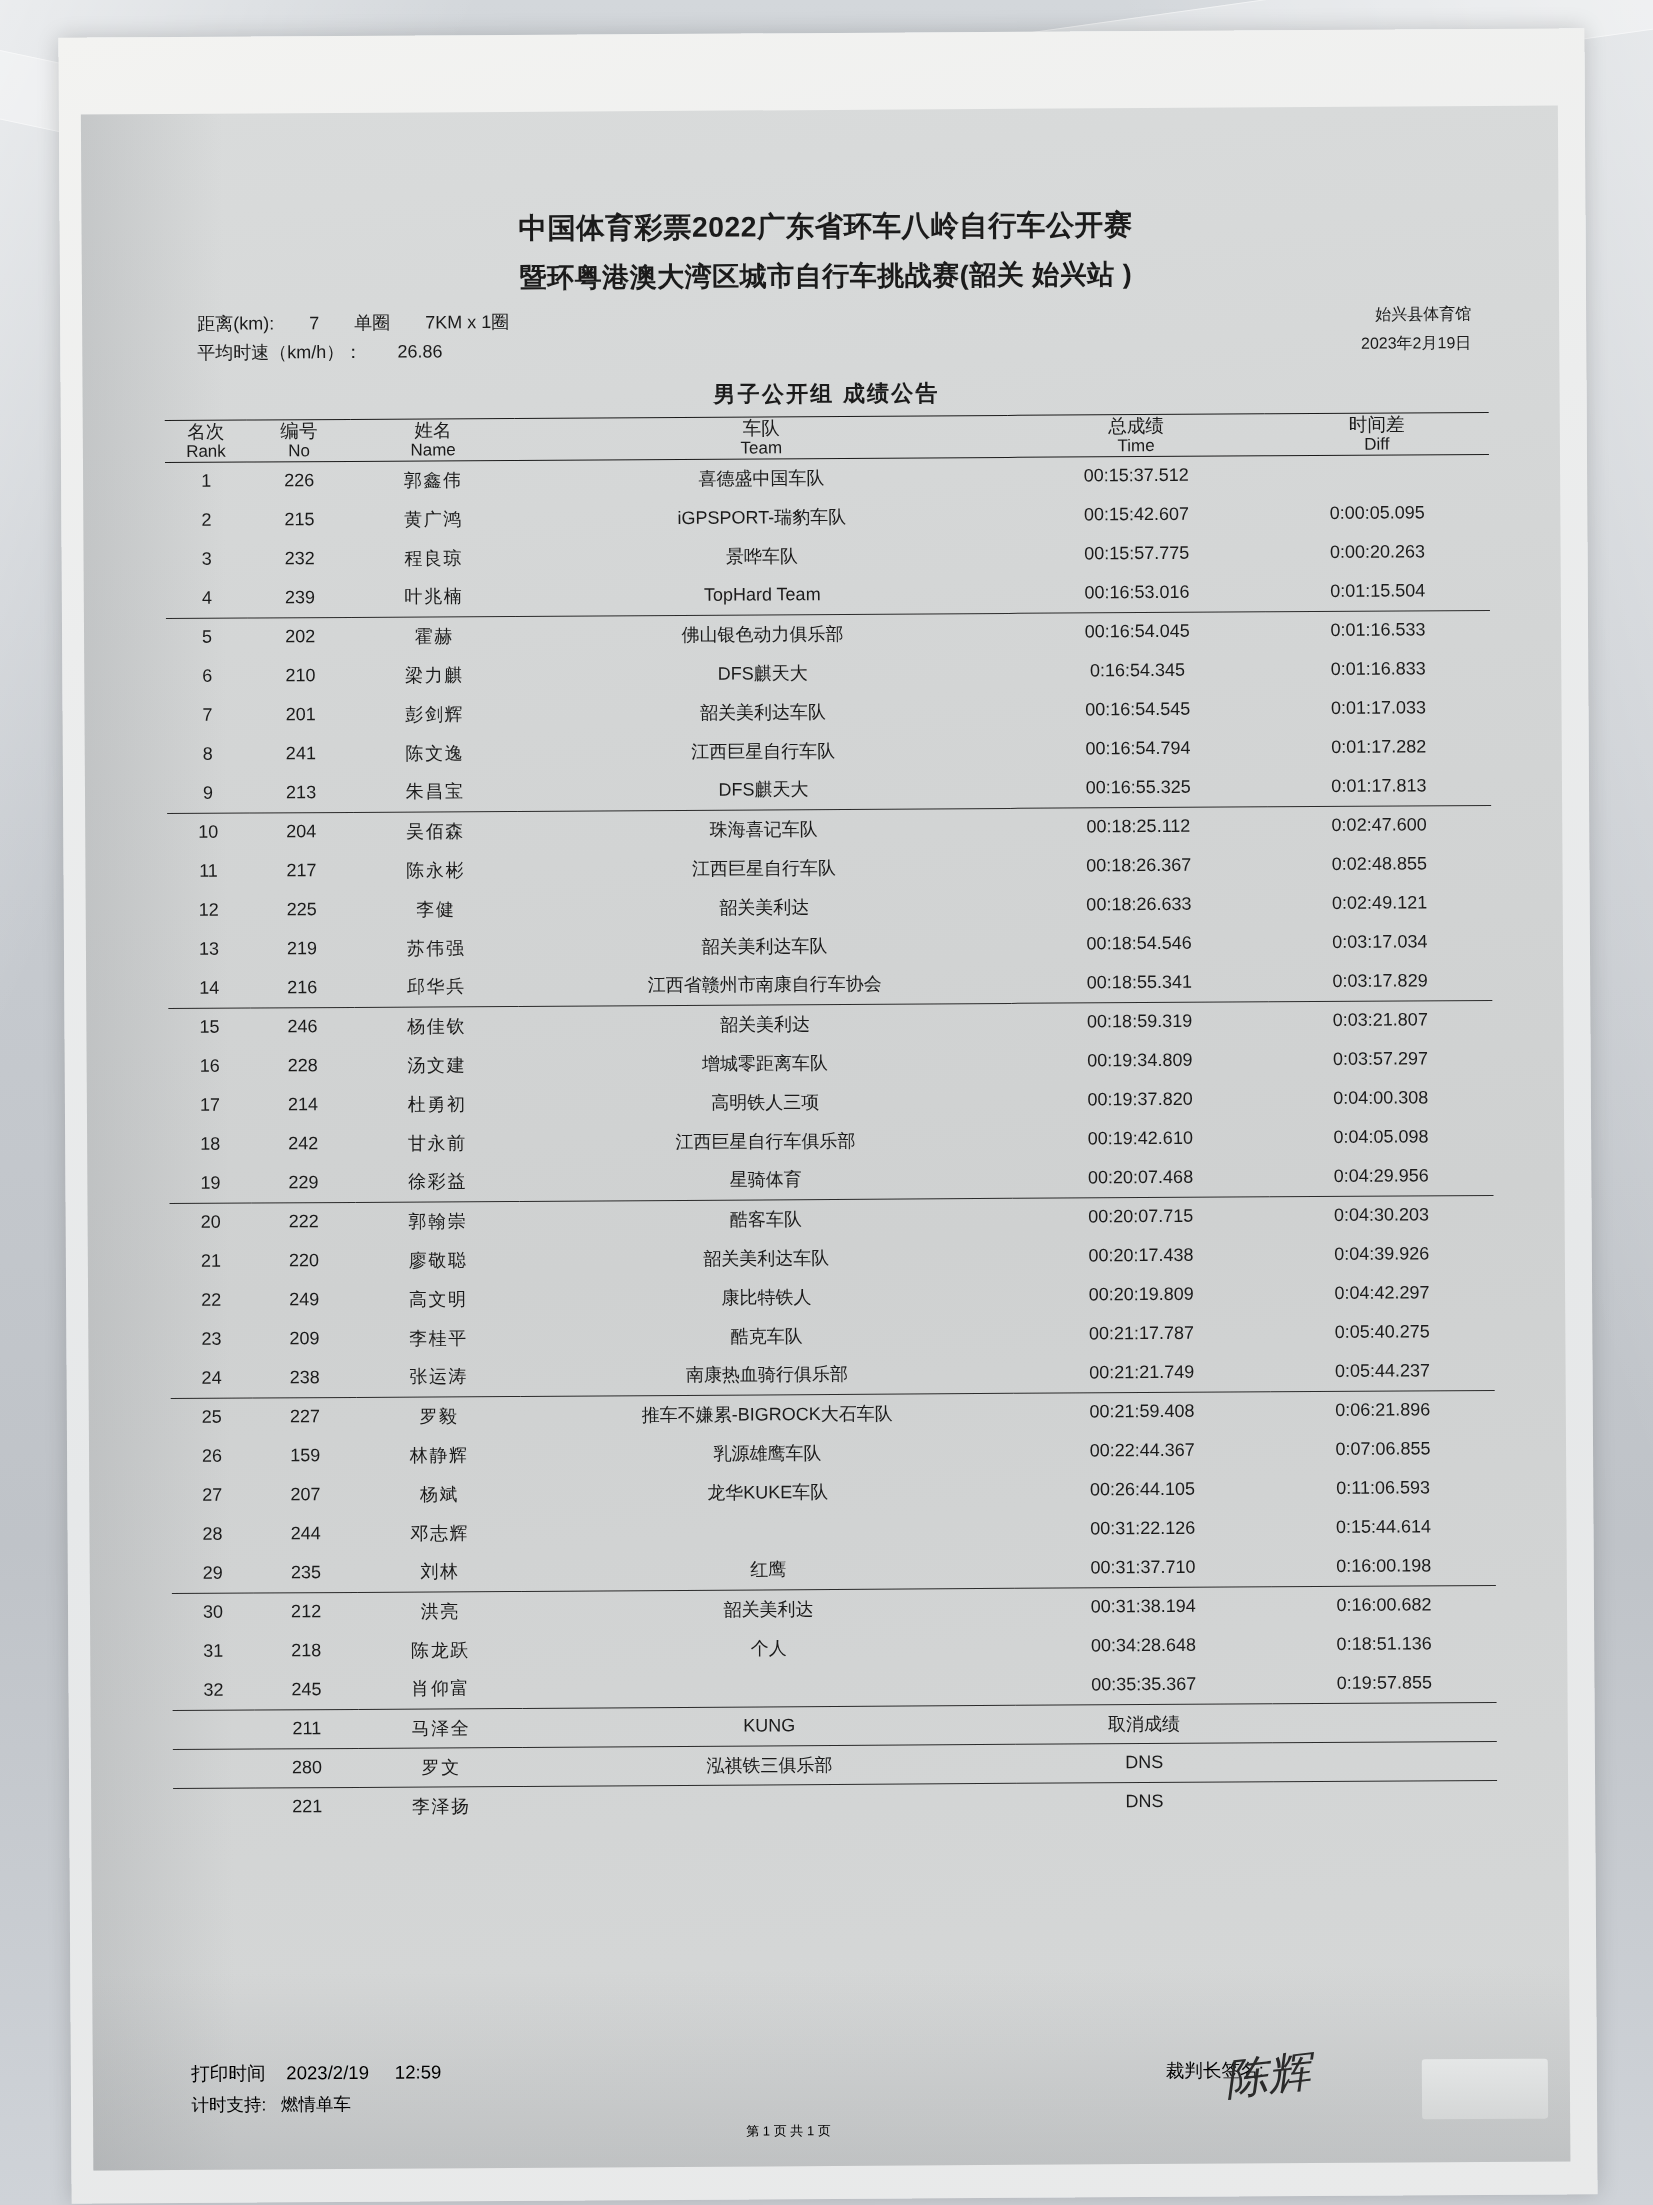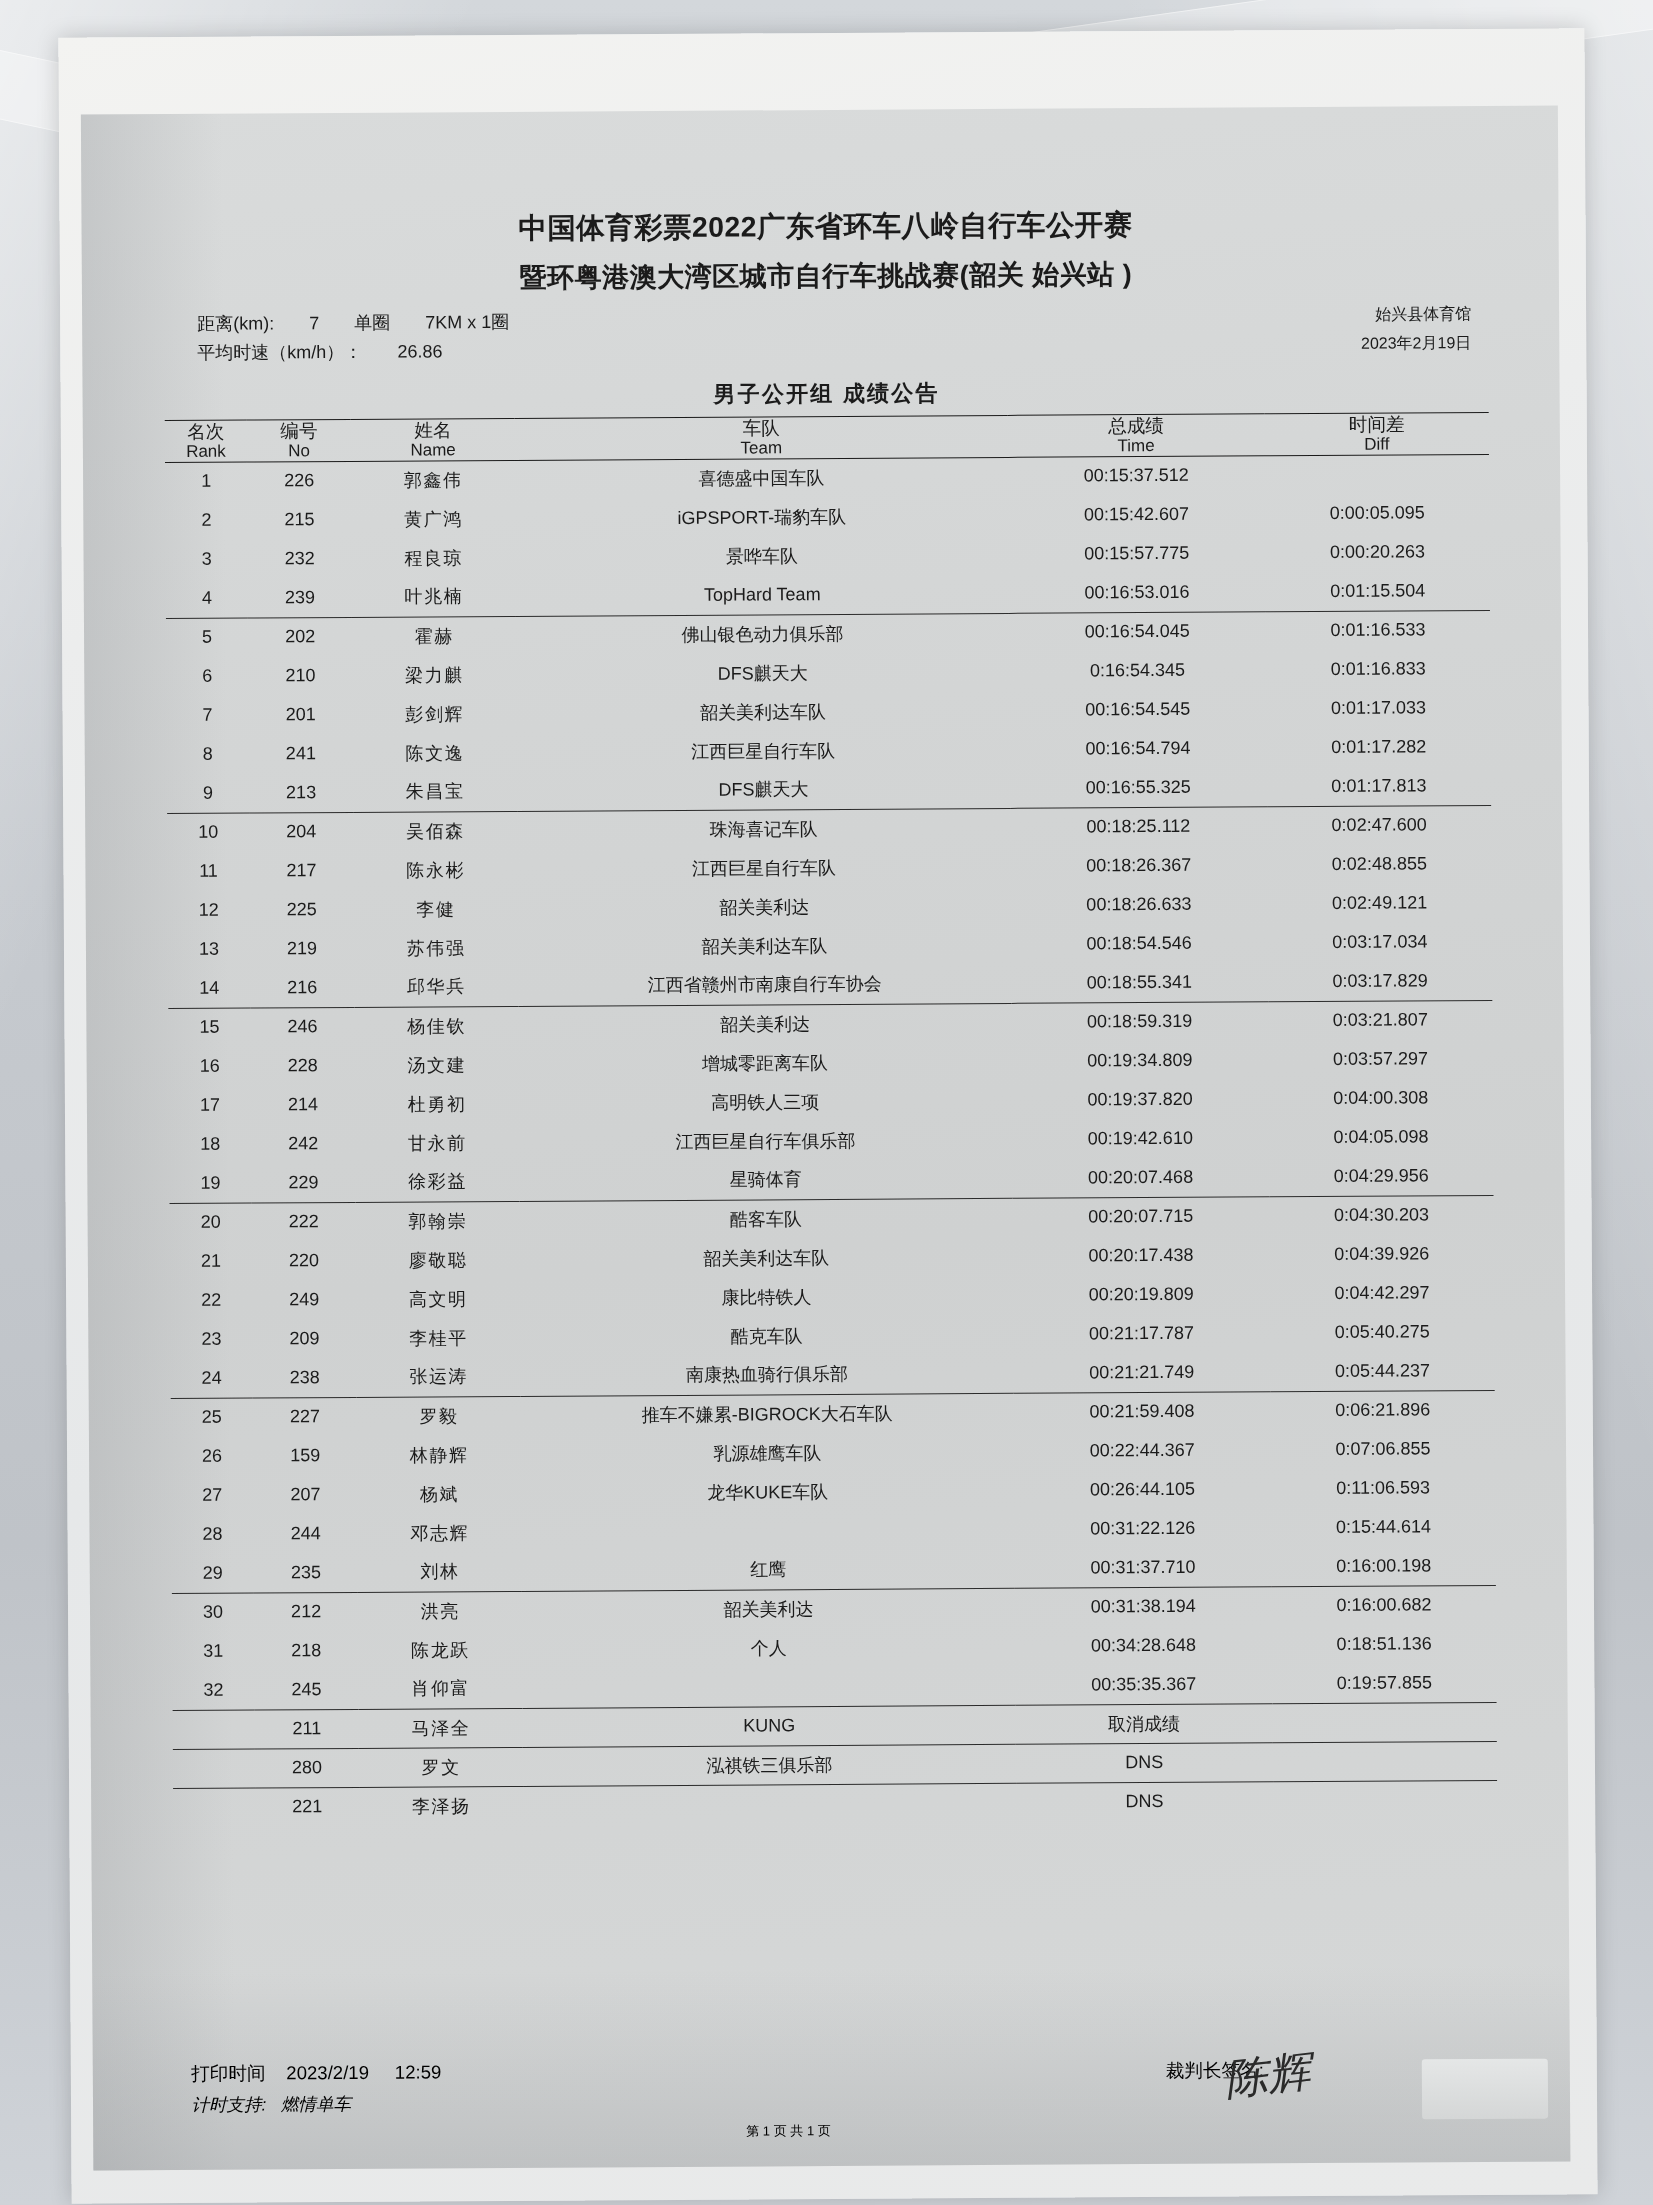--- a/index.html
+++ b/index.html
@@ -122,21 +122,21 @@
   td.name { letter-spacing: 1.6px; }
 
   .footer {
     position: absolute;
     left: 82px;
     top: 1947px;
     width: 1324px;
     font-size: 18.6px;
   }
   .footer .fl { position: absolute; left: 16.4px; top: 0; }
-  .footer .fl2 { position: absolute; left: 16.4px; top: 32px; font-size: 17.5px; font-style: italic;}
+  .footer .fl2 { position: absolute; left: 16.4px; top: 32px; font-size: 17.5px;}
   .footer .fr { position: absolute; right: 235px; top: 3.3px; text-align: center; }
   .footer .pg { position: absolute; left: 571px; top: 65px; font-size: 13px; }
   .sig {
     position: absolute;
     right: 66px;
     top: -14.2px;
     width: 208px;
     height: 66px;
     font-family: "Liberation Serif", serif;
     font-size: 43px;

